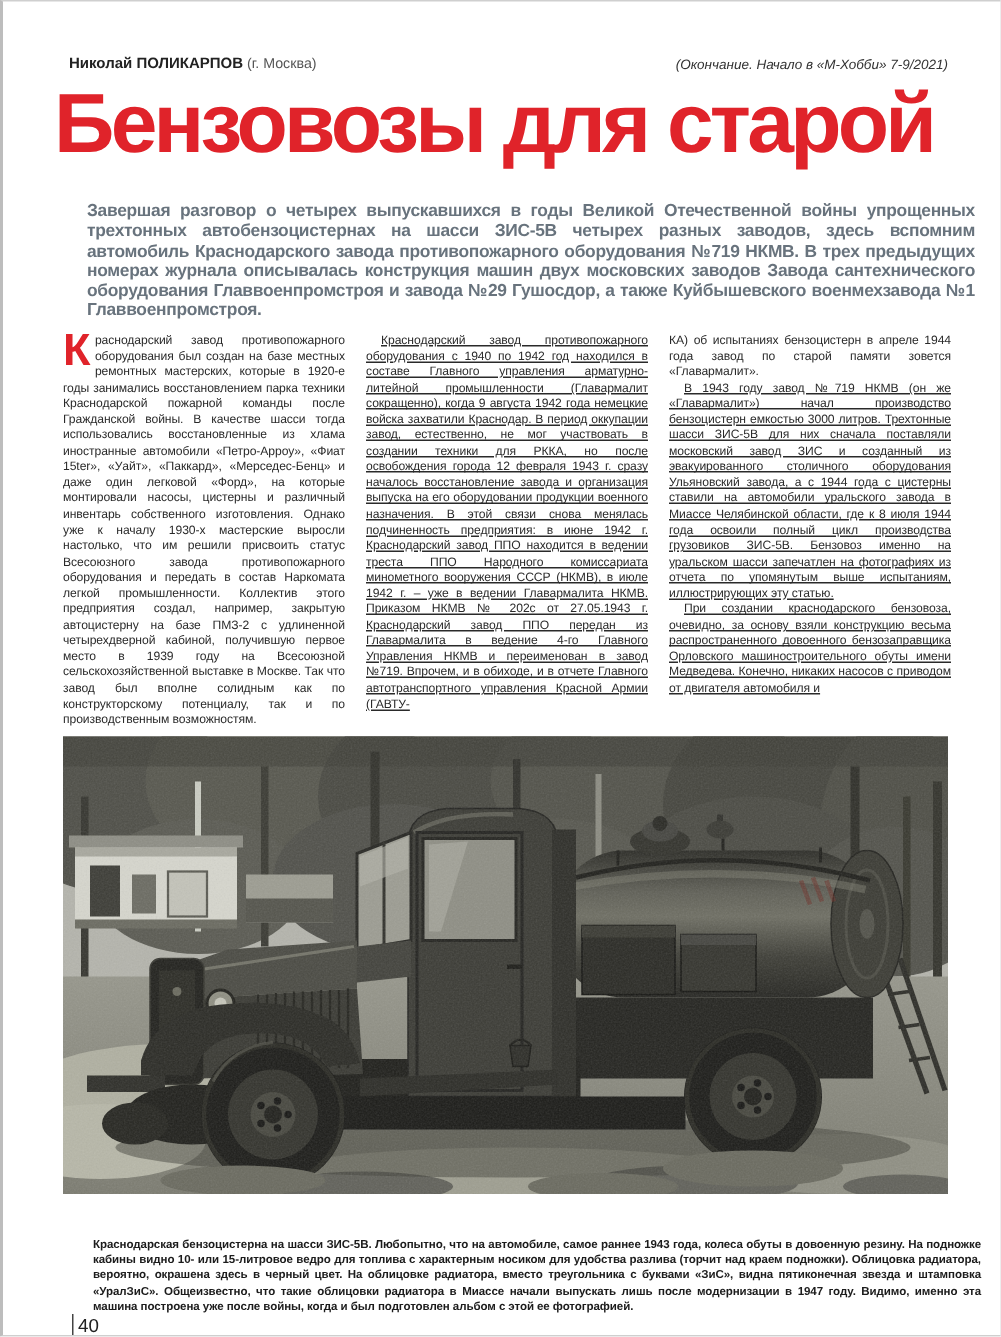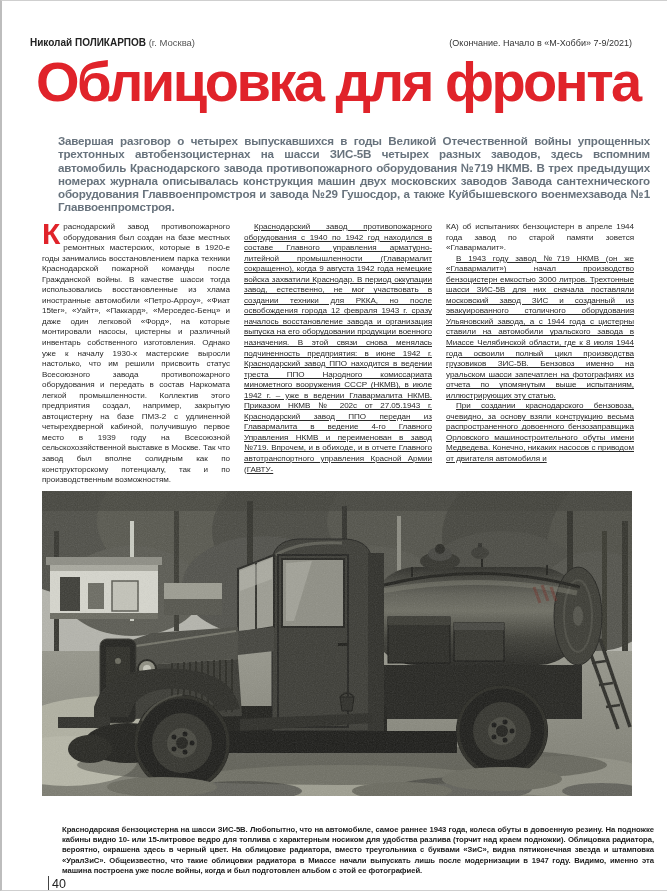--- a/index.html
+++ b/index.html
@@ -3,26 +3,26 @@
 <meta charset="utf-8">
 <style>
   :root { --red:#e0232a; --lead:#68737d; }
   html,body { margin:0; padding:0; background:#e9e9e9; }
   .page {
     position:relative; width:665px; height:889px; margin:0 auto;
     background:#ffffff; border:1px solid #cfcfcf; border-left:2px solid #bdbdbd;
     font-family:"Liberation Sans", sans-serif; overflow:hidden;
   }
   .header-row {
-    position:absolute; left:28px; right:35px; top:36px;
+    position:absolute; left:44px; right:35px; top:36px;
     display:flex; justify-content:space-between; align-items:flex-end;
   }
   .author { font-size:10px; font-weight:bold; color:#222; letter-spacing:0; }
   .author-loc { font-size:9.5px; font-weight:normal; color:#555; }
-  .continuation { font-size:9px; color:#333; }
+  .continuation { font-size:9px; font-style:italic; color:#333; }
   .title {
     position:absolute; left:34px; top:50px; width:598px;
     font-size:56px; font-weight:bold; color:var(--red);
     letter-spacing:-2.5px; white-space:nowrap; line-height:1.1;
   }
   .lead {
     position:absolute; left:56px; top:133px; width:592px;
     font-size:11.6px; font-weight:bold; color:var(--lead);
     line-height:13.3px; text-align:justify; letter-spacing:-0.2px;
   }
@@ -59,21 +59,21 @@
 </head>
 <body>
 
 <div class="page">
 
   <div class="header-row">
     <div class="author"><span>Николай ПОЛИКАРПОВ</span><span class="author-loc"> (г. Москва)</span></div>
     <div class="continuation">(Окончание. Начало в «М-Хобби» 7-9/2021)</div>
   </div>
 
-  <div class="title">Облицовка для фронта</div>
+  <div class="title">Бензовозы для старой</div>
 
   <div class="lead">Завершая разговор о четырех выпускавшихся в годы Великой Отечественной войны упрощенных трехтонных автобензоцистернах на шасси ЗИС-5В четырех разных заводов, здесь вспомним автомобиль Краснодарского завода противопожарного оборудования №719 НКМВ. В трех предыдущих номерах журнала описывалась конструкция машин двух московских заводов Завода сантехнического оборудования Главвоенпромстроя и завода №29 Гушосдор, а также Куйбышевского военмехзавода №1 Главвоенпромстроя.</div>
 
   <div class="columns">
     <div class="col">
       <p><span class="dropcap">К</span><span>раснодарский завод противопожарного оборудования был создан на базе местных ремонтных мастерских, которые в 1920-е годы занимались восстановлением парка техники Краснодарской пожарной команды после Гражданской войны. В качестве шасси тогда использовались восстановленные из хлама иностранные автомобили «Петро-Арроу», «Фиат 15ter», «Уайт», «Паккард», «Мерседес-Бенц» и даже один легковой «Форд», на которые монтировали насосы, цистерны и различный инвентарь собственного изготовления. Однако уже к началу 1930-х мастерские выросли настолько, что им решили присвоить статус Всесоюзного завода противопожарного оборудования и передать в состав Наркомата легкой промышленности. Коллектив этого предприятия создал, например, закрытую автоцистерну на базе ПМЗ-2 с удлиненной четырехдверной кабиной, получившую первое место в 1939 году на Всесоюзной сельскохозяйственной выставке в Москве. Так что завод был вполне солидным как по конструкторскому потенциалу, так и по производственным возможностям.</span></p>
     </div>
     <div class="col">
       <p class="indent">Краснодарский завод противопожарного оборудования с 1940 по 1942 год находился в составе Главного управления арматурно-литейной промышленности (Главармалит сокращенно), когда 9 августа 1942 года немецкие войска захватили Краснодар. В период оккупации завод, естественно, не мог участвовать в создании техники для РККА, но после освобождения города 12 февраля 1943 г. сразу началось восстановление завода и организация выпуска на его оборудовании продукции военного назначения. В этой связи снова менялась подчиненность предприятия: в июне 1942 г. Краснодарский завод ППО находится в ведении треста ППО Народного комиссариата минометного вооружения СССР (НКМВ), в июле 1942 г. – уже в ведении Главармалита НКМВ. Приказом НКМВ № 202с от 27.05.1943 г. Краснодарский завод ППО передан из Главармалита в ведение 4-го Главного Управления НКМВ и переименован в завод №719. Впрочем, и в обиходе, и в отчете Главного автотранспортного управления Красной Армии (ГАВТУ-</p>
     </div>

